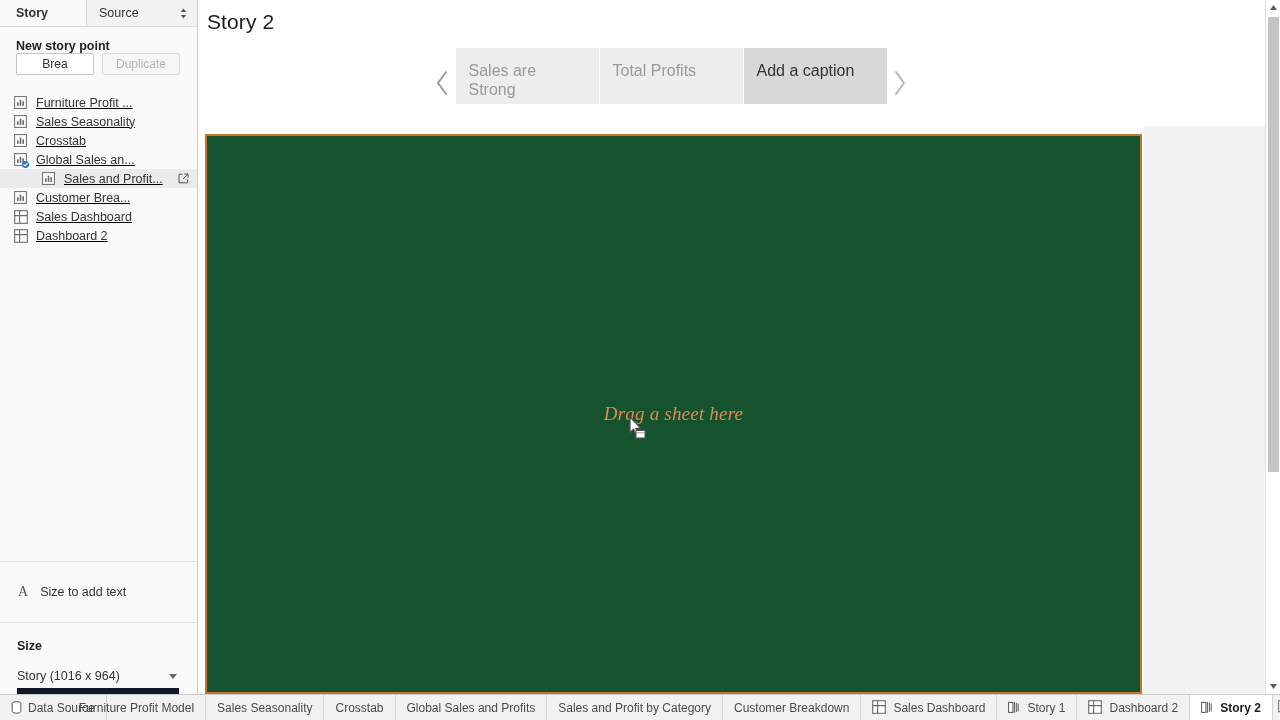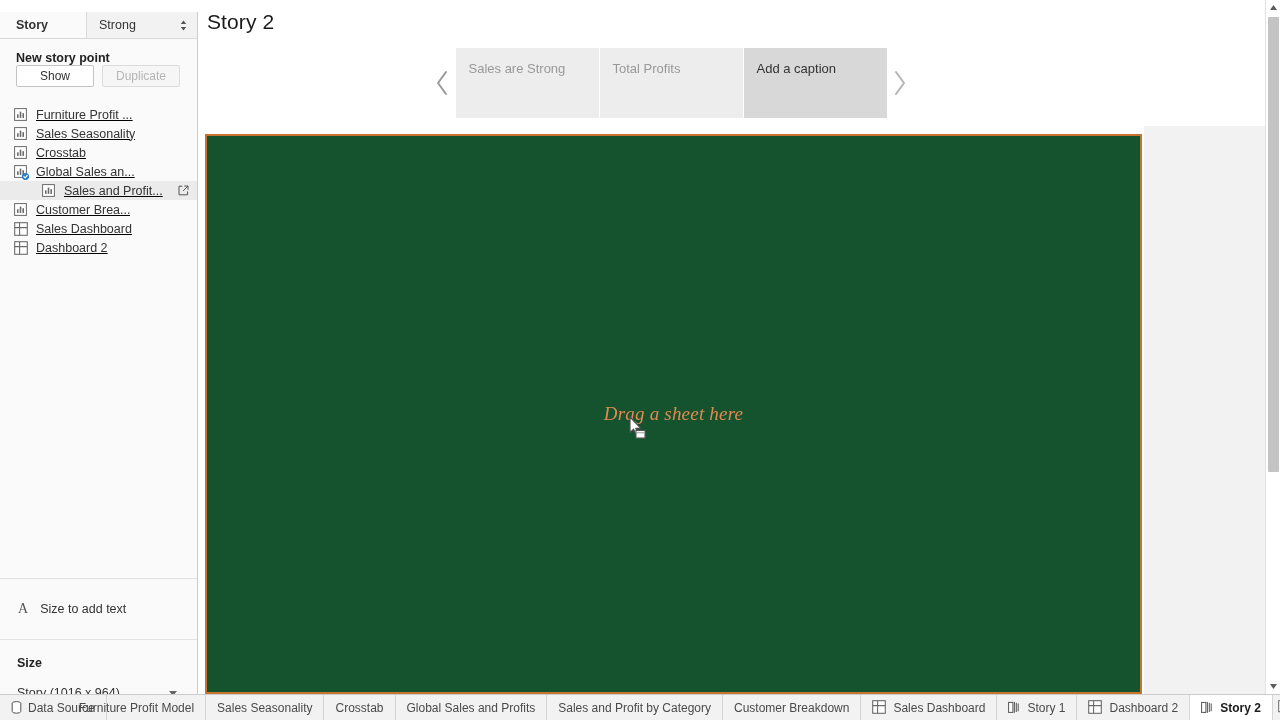--- a/index.html
+++ b/index.html
@@ -11,21 +11,21 @@
     font-family: "Liberation Sans", sans-serif;
     -webkit-font-smoothing: antialiased;
   }
   #app {
     position: relative;
     width: 1280px; height: 720px;
   }
 
   
   #sidebar {
-    position: absolute; left: 0; top: 12px;
+    position: absolute; left: 0; top: 0;
     width: 198px; height: 694px;
     background: #fafafa;
     border-right: 1px solid #cccccc;
     display: flex; flex-direction: column;
   }
   .side-tabs {
     height: 27px;
     display: flex; align-items: stretch;
     border-bottom: 1px solid #d9d9d9;
     background: #fafafa;
@@ -108,21 +108,21 @@
     width: 12px; height: 12px; border: 1px solid #888;
     background: #fff; margin-right: 9px; flex: 0 0 auto;
     display: flex; align-items: center; justify-content: center;
   }
   .panel-check .lbl { font-size: 12.5px; color: #333; }
 
   .panel-size { padding: 16px 18px 0 17px; }
   .size-title { font-size: 12.5px; font-weight: bold; color: #222; margin-bottom: 16px; }
   .size-select {
     display: flex; align-items: center; justify-content: space-between;
-    border-bottom: 1px solid #0f172a;
+    border-bottom: 6px solid #0f172a;
     padding-bottom: 5px; padding-right: 2px;
     font-size: 12.5px; color: #333; cursor: pointer;
   }
   .caret-down { width: 0; height: 0; border-left: 4px solid transparent;
     border-right: 4px solid transparent; border-top: 5px solid #666; }
 
   
   #main {
     position: absolute; left: 199px; top: 0;
     width: 1081px; height: 694px;
@@ -139,25 +139,25 @@
     position: absolute; left: 231px; top: 48px;
     width: 482px; height: 70px;
     display: flex; align-items: stretch;
   }
   .nav-arrow {
     width: 32px; display: flex; align-items: center; justify-content: center;
     cursor: pointer;
   }
   .caption-strip { display: flex; flex: 1; }
   .caption-box {
-    width: 143px; height: 70px;
+    width: 143px; height: 56px;
     background: #ededed;
     margin-right: 1px;
     padding: 13px 11px 0 13px;
-    font-size: 13px; color: #999999;
+    font-size: 16px; color: #999999;
     cursor: pointer;
     line-height: 1.2;
   }
   .caption-box.active { background: #d8d8d8; color: #333333; }
   .caption-box:last-child { margin-right: 0; }
 
   
   #canvas-gutter {
     position: absolute; left: 0; top: 126px;
     width: 1081px; height: 568px;
@@ -238,34 +238,34 @@
 
 <div id="app">
 
   <div id="sidebar">
 
     <div class="side-tabs">
       <div class="side-tab-story">
         <span>Story</span>
       </div>
       <div class="side-tab-layout">
-        <span>Strong</span>
+        <span>Source</span>
         <span class="stepper">
           <svg width="7" height="11" viewBox="0 0 7 11">
               <path d="M3.5 0.5 L6.2 4 L0.8 4 Z" fill="#555"></path>
               <path d="M3.5 10.5 L0.8 7 L6.2 7 Z" fill="#555"></path>
             </svg>
         </span>
       </div>
     </div>
 
     <div class="newpoint-block">
       <div class="newpoint-title">New story point</div>
       <div class="newpoint-buttons">
-        <div class="np-btn">Show</div>
+        <div class="np-btn">Brea</div>
         <div class="np-btn disabled">Duplicate</div>
       </div>
     </div>
 
     <div class="sheet-list" id="sheet-list">
         <div class="sheet-row">
           <span class="sheet-icon">
             <svg width="15" height="15" viewBox="0 0 15 15">
               <rect x="0.6" y="0.6" width="11.8" height="11.8" fill="#fff" stroke="#6b6b6b" stroke-width="1"></rect>
               <rect x="3" y="6.3" width="1.6" height="3.6" fill="#6b6b6b"></rect>

